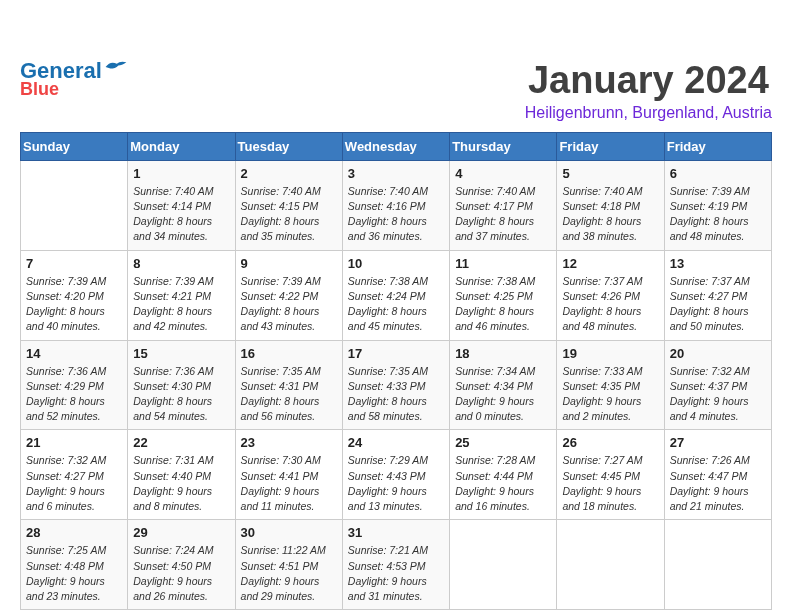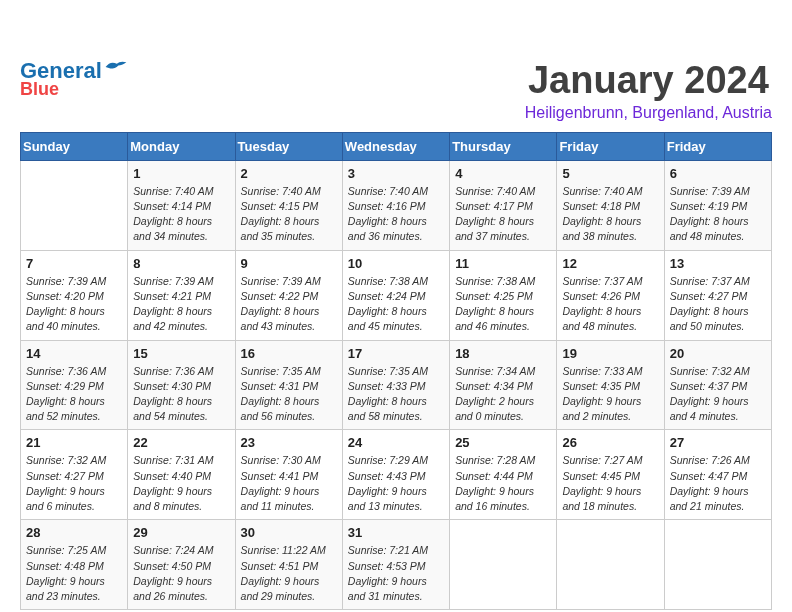--- a/index.html
+++ b/index.html
@@ -268,21 +268,21 @@
           <span>Sunrise: </span><span>7:35 AM</span><br>
           <span>Sunset: </span><span>4:33 PM</span><br>
           <span>Daylight: 8 hours and 58 minutes.</span>
         </div>
       </td>
         <td>
         <span class="day-num">18</span>
         <div class="day-info">
           <span>Sunrise: </span><span>7:34 AM</span><br>
           <span>Sunset: </span><span>4:34 PM</span><br>
-          <span>Daylight: 2 hours and 0 minutes.</span>
+          <span>Daylight: 9 hours and 0 minutes.</span>
         </div>
       </td>
         <td>
         <span class="day-num">19</span>
         <div class="day-info">
           <span>Sunrise: </span><span>7:33 AM</span><br>
           <span>Sunset: </span><span>4:35 PM</span><br>
           <span>Daylight: 9 hours and 2 minutes.</span>
         </div>
       </td>

